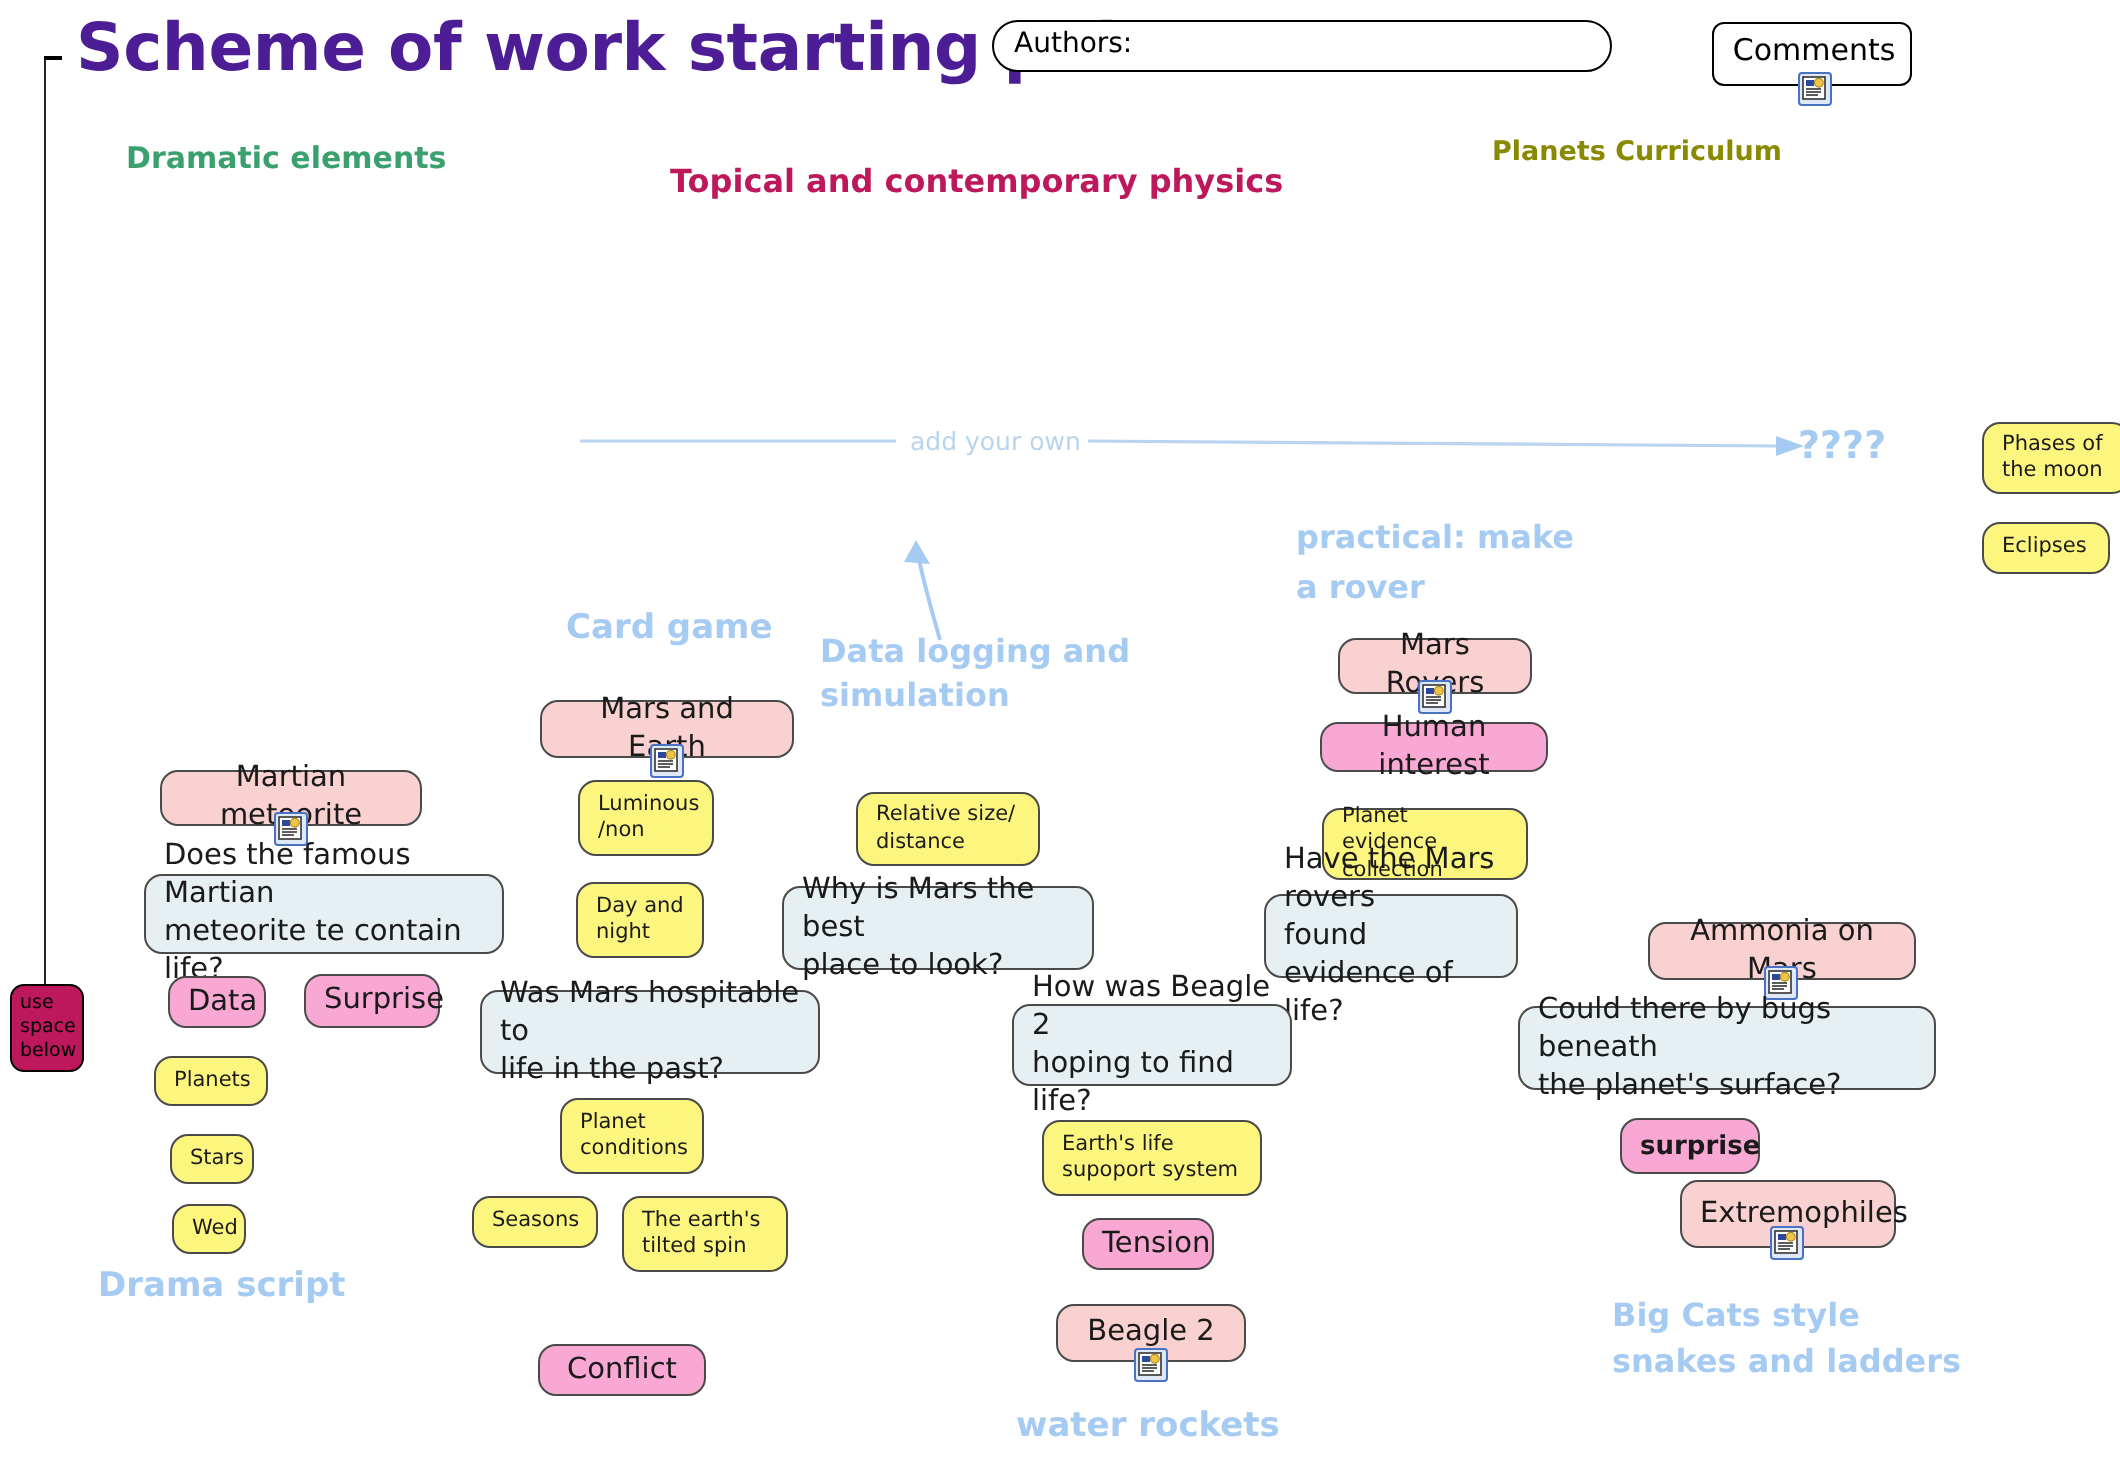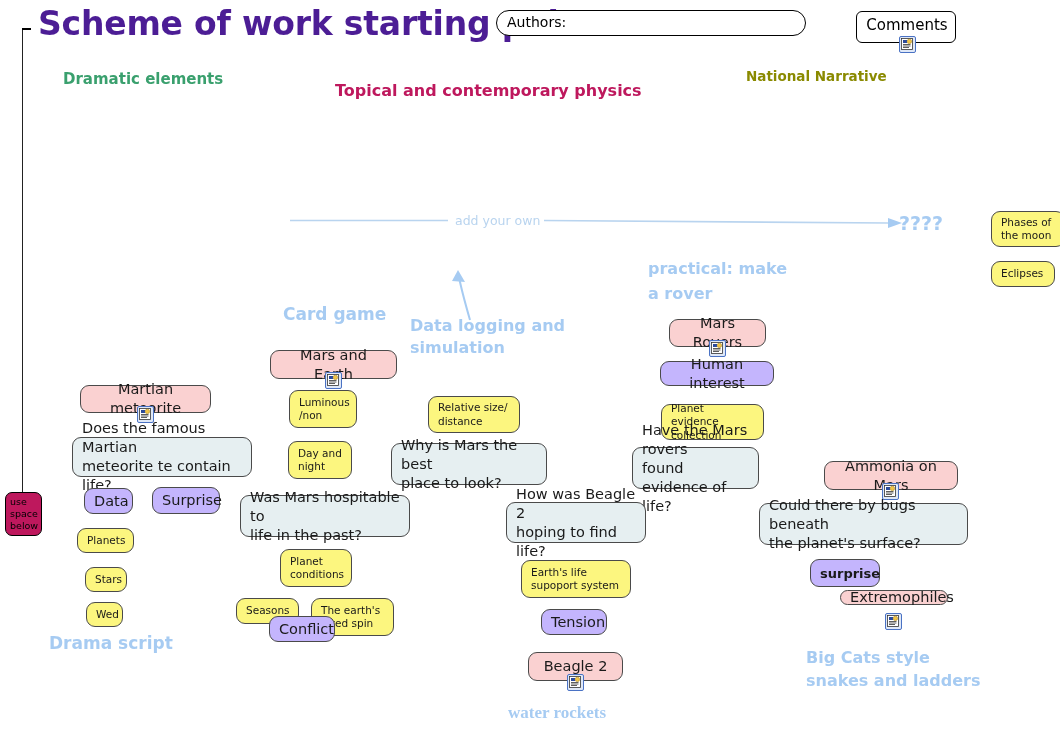--- a/index.html
+++ b/index.html
@@ -58,21 +58,21 @@
   .blue-label{
     font-family:"DejaVu Sans","Liberation Sans",sans-serif;
     font-weight:bold;color:#a6cbf2;white-space:pre;
   }
   #lbl-narrative{left:88px;top:209px;font-size:18px;}
   #lbl-qqqq{left:899px;top:212px;font-size:19px;}
   #lbl-cardgame{left:283px;top:304px;font-size:17px;}
   #lbl-datalogging{left:410px;top:315px;font-size:16px;line-height:22px;}
   #lbl-practical{left:648px;top:256px;font-size:16px;line-height:25px;}
   #lbl-dramascript{left:49px;top:633px;font-size:17px;}
-  #lbl-waterrockets{left:508px;top:703px;font-size:17px;font-family:Liberation Serif, serif;}
+  #lbl-waterrockets{left:508px;top:703px;font-size:17px;}
   #lbl-bigcats{left:806px;top:646px;font-size:16px;line-height:23px;}
   #lbl-addyourown{left:455px;top:213px;font-size:12.5px;color:#b9d4ef;font-weight:normal;}
 
   
   #margin-line{left:22px;top:30px;width:1px;height:463px;background:#222;}
   #title-dash{left:22px;top:28px;width:9px;height:2px;background:#000;}
 
   
   #use-space-box{
     left:5px;top:492px;width:37px;height:44px;
@@ -95,21 +95,21 @@
     display:flex;align-items:center;
     font-family:"DejaVu Sans","Liberation Sans",sans-serif;
     color:#1a1a1a;
   }
   .note .note-txt{display:block;width:100%;white-space:pre-line;}
   .note.center .note-txt{text-align:center;}
   .note.left .note-txt{text-align:left;}
 
   .note.pink{background:#fad1d1;}
   .note.yellow{background:#fcf67f;}
-  .note.green{background:#c4b5fd;justify-content:center;}
+  .note.green{background:#f9a8d4;justify-content:center;}
   .note.blue{background:#e6eff1;}
 
   .note.big{font-size:14.5px;line-height:19px;padding:4px 9px;}
   .note.small{font-size:10.5px;line-height:13.5px;padding:4px 9px;}
   .note.mid{font-size:13px;line-height:17px;padding:4px 9px;}
   .note.bold{font-weight:bold;}
 
   
   .attach-icon{
     position:absolute;width:17px;height:17px;
@@ -141,21 +141,21 @@
       <rect x="2" y="2" width="4" height="3" fill="#2b4a9b"></rect>
       <line x1="2" y1="6.5" x2="9.5" y2="6.5" stroke="#333" stroke-width="0.8"></line>
       <line x1="2" y1="8" x2="9.5" y2="8" stroke="#333" stroke-width="0.8"></line>
       <line x1="2" y1="9.5" x2="8" y2="9.5" stroke="#333" stroke-width="0.8"></line>
       <circle cx="8.4" cy="3.4" r="2.2" fill="#f0c44a" stroke="#b08b20" stroke-width="0.6"></circle>
     </svg>
   </div>
 
   <div class="abs section-head" id="head-dramatic">Dramatic elements</div>
   <div class="abs section-head" id="head-topical">Topical and contemporary physics</div>
-  <div class="abs section-head" id="head-national">National Narrative</div>
+  <div class="abs section-head" id="head-national">Planets Curriculum</div>
 
   <div class="abs" id="margin-line"></div>
   <div class="abs" id="use-space-box">
     <span class="txt" style="white-space:pre-line;">use
 space
 below</span>
   </div>
 
   <svg class="abs" id="narr-line-svg" width="620" height="40">
     <line x1="2" y1="17.5" x2="160" y2="17.5" stroke="#b9d4ef" stroke-width="1.6"></line>
@@ -299,21 +299,21 @@
       <div class="note yellow small left" style="left: 521px; top: 560px; width: 110px; height: 38px;">
         <span class="note-txt">Earth's life
 supoport system</span>
       </div>
       <div class="note green mid center bold" style="left: 810px; top: 559px; width: 70px; height: 28px;">
         <span class="note-txt">surprise</span>
       </div>
       <div class="note yellow small left" style="left: 85px; top: 567px; width: 42px; height: 25px;">
         <span class="note-txt">Stars</span>
       </div>
-      <div class="note pink big center" style="left: 840px; top: 590px; width: 108px; height: 15px;">
+      <div class="note pink big center" style="left: 840px; top: 590px; width: 108px; height: 34px;">
         <span class="note-txt">Extremophiles</span>
       </div>
       <div class="attach-icon" style="left: 885px; top: 613px;">
         <svg width="12" height="12" viewBox="0 0 12 12">
           <rect x="0.5" y="0.5" width="11" height="11" fill="#ffffff" stroke="#333" stroke-width="0.8"></rect>
           <rect x="2" y="2" width="4" height="3" fill="#2b4a9b"></rect>
           <line x1="2" y1="6.5" x2="9.5" y2="6.5" stroke="#333" stroke-width="0.8"></line>
           <line x1="2" y1="8" x2="9.5" y2="8" stroke="#333" stroke-width="0.8"></line>
           <line x1="2" y1="9.5" x2="8" y2="9.5" stroke="#333" stroke-width="0.8"></line>
           <circle cx="8.4" cy="3.4" r="2.2" fill="#f0c44a" stroke="#b08b20" stroke-width="0.6"></circle>
@@ -325,21 +325,21 @@
       <div class="note yellow small left" style="left: 236px; top: 598px; width: 63px; height: 26px;">
         <span class="note-txt">Seasons</span>
       </div>
       <div class="note yellow small left" style="left: 311px; top: 598px; width: 83px; height: 38px;">
         <span class="note-txt">The earth's
 tilted spin</span>
       </div>
       <div class="note yellow small left" style="left: 86px; top: 602px; width: 37px; height: 25px;">
         <span class="note-txt">Wed</span>
       </div>
-      <div class="note green big center" style="left: 269px; top: 616px; width: 66px; height: 26px;">
+      <div class="note green big center" style="left: 269px; top: 672px; width: 84px; height: 26px;">
         <span class="note-txt">Conflict</span>
       </div>
       <div class="note pink big center" style="left: 528px; top: 652px; width: 95px; height: 29px;">
         <span class="note-txt">Beagle 2</span>
       </div>
       <div class="attach-icon" style="left: 567px; top: 674px;">
         <svg width="12" height="12" viewBox="0 0 12 12">
           <rect x="0.5" y="0.5" width="11" height="11" fill="#ffffff" stroke="#333" stroke-width="0.8"></rect>
           <rect x="2" y="2" width="4" height="3" fill="#2b4a9b"></rect>
           <line x1="2" y1="6.5" x2="9.5" y2="6.5" stroke="#333" stroke-width="0.8"></line>

